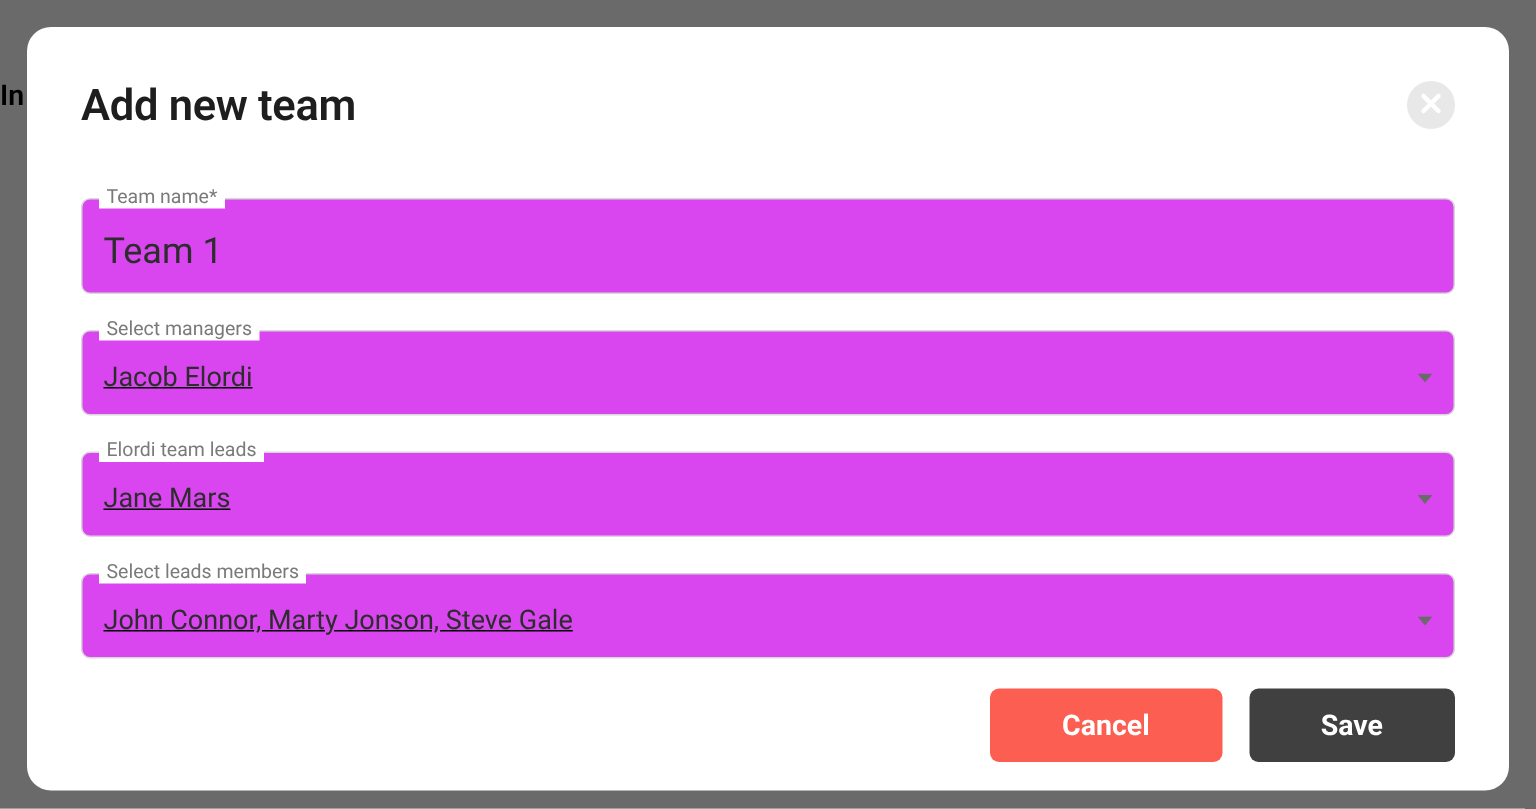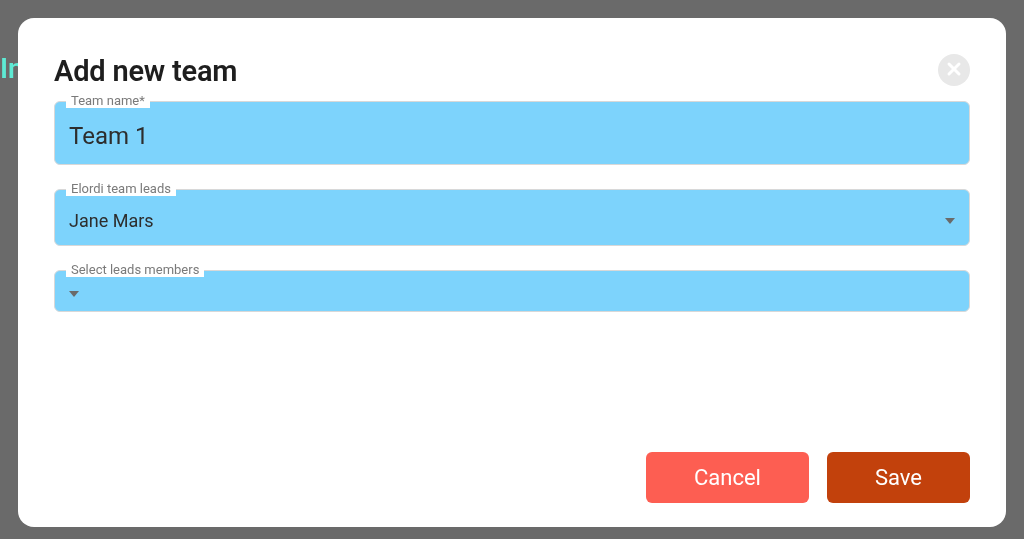--- a/index.html
+++ b/index.html
@@ -15,41 +15,41 @@
       overflow: hidden;
       position: relative;
     }
     .backdrop {
       position: absolute;
       inset: 0;
       background: #6a6a6a;
     }
     .backdrop-text {
       position: absolute;
-      color: #5eead4;
-      font-size: 28px;
+      color: #000000;
+      font-size: 19px;
       font-weight: 600;
     }
     .modal {
       position: absolute;
       top: 18px;
       left: 18px;
       right: 18px;
       bottom: 12px;
       background: #ffffff;
       border-radius: 16px;
       padding: 36px 36px 24px 36px;
       display: flex;
       flex-direction: column;
     }
     .modal-header {
       display: flex;
       justify-content: space-between;
       align-items: flex-start;
-      margin-bottom: 13px;
+      margin-bottom: 44px;
       text-align: center;
     }
     .modal-title {
       font-size: 29px;
       font-weight: 600;
       color: #1e1e1e;
       letter-spacing: -0.2px;
     }
     .close-button {
       width: 32px;
@@ -71,21 +71,22 @@
     .form-fields {
       display: flex;
       flex-direction: column;
       gap: 24px;
     }
     .field-wrapper {
       position: relative;
       border: 1px solid #d8d8d8;
       border-radius: 6px;
       padding: 20px 14px 14px 14px;
-      background: #7dd3fc;
+      background: #d946ef;
+      text-decoration: underline;
     }
     .field-label {
       position: absolute;
       top: -9px;
       left: 11px;
       background: #fff;
       padding: 0 5px;
       font-size: 13px;
       color: #7a7a7a;
       font-weight: 400;
@@ -121,32 +122,32 @@
       margin-top: auto;
       display: flex;
       justify-content: flex-end;
       gap: 18px;
       padding-top: 20px;
     }
     .btn {
       border: none;
       border-radius: 6px;
       padding: 13px 48px;
-      font-size: 22px;
-      font-weight: 400;
+      font-size: 19px;
+      font-weight: 700;
       cursor: pointer;
       font-family: inherit;
       min-width: 116px;
     }
     .btn-cancel {
       background: #fd5e52;
       color: #ffffff;
     }
     .btn-save {
-      background: #c2410c;
+      background: #404040;
       color: #ffffff;
     }
   </style>
 </head>
 <body>
 
 <div class="backdrop">
   <span class="backdrop-text" style="top:52px; left:0;">In</span>
 </div>
 
@@ -163,36 +164,48 @@
     </button>
   </div>
 
   <div class="form-fields">
 
     <div class="field-wrapper">
       <label class="field-label">Team name*</label>
       <input type="text" class="field-input" value="Team 1" style="">
     </div>
 
+    <div class="field-wrapper">
+      <label class="field-label">Select managers</label>
+      <div class="select-wrapper">
+        <span class="select-value">Jacob Elordi</span>
+        <span class="dropdown-arrow">
+          <svg viewBox="0 0 10 6" fill="currentColor">
+              <path d="M0 0 L5 6 L10 0 Z"></path>
+            </svg>
+        </span>
+      </div>
+    </div>
 
     <div class="field-wrapper">
       <label class="field-label">Elordi team leads</label>
       <div class="select-wrapper">
         <span class="select-value">Jane Mars</span>
         <span class="dropdown-arrow">
           <svg viewBox="0 0 10 6" fill="currentColor">
               <path d="M0 0 L5 6 L10 0 Z"></path>
             </svg>
         </span>
       </div>
     </div>
 
     <div class="field-wrapper">
       <label class="field-label">Select leads members</label>
       <div class="select-wrapper">
+        <span class="select-value">John Connor, Marty Jonson, Steve Gale</span>
         <span class="dropdown-arrow">
           <svg viewBox="0 0 10 6" fill="currentColor">
               <path d="M0 0 L5 6 L10 0 Z"></path>
             </svg>
         </span>
       </div>
     </div>
 
   </div>
 

